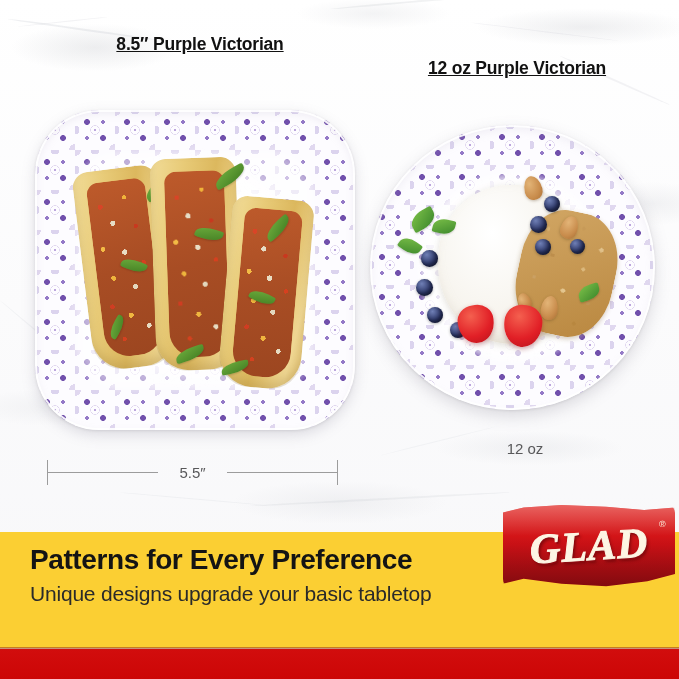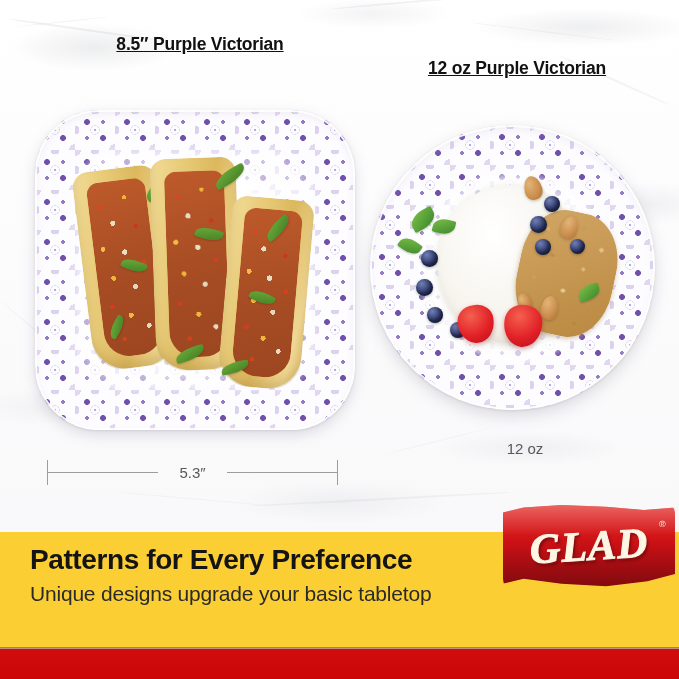--- a/index.html
+++ b/index.html
@@ -314,21 +314,21 @@
       <div class="mint" style="left:10%;top:40%;width:22px;height:14px;transform:rotate(36deg);"></div>
       <div class="mint" style="left:73%;top:56%;width:22px;height:15px;transform:rotate(-16deg);"></div>
     </div>
   </div>
 
   <div id="dim-left">
     <div class="dim-cap" style="left:0;"></div>
     <div class="dim-cap" style="right:0;"></div>
     <div class="dim-rule" style="left:1px;width:110px;"></div>
     <div class="dim-rule" style="right:1px;width:110px;"></div>
-    <div class="dim-label">5.3″</div>
+    <div class="dim-label">5.5″</div>
   </div>
 
   <div id="dim-right">12 oz</div>
 
   <div id="yellow-band"></div>
   <div id="banner-sub">Unique designs upgrade your basic tabletop</div>
   <div id="banner-headline">Patterns for Every Preference</div>
   <div id="band-hairline"></div>
   <div id="red-band"></div>
 

